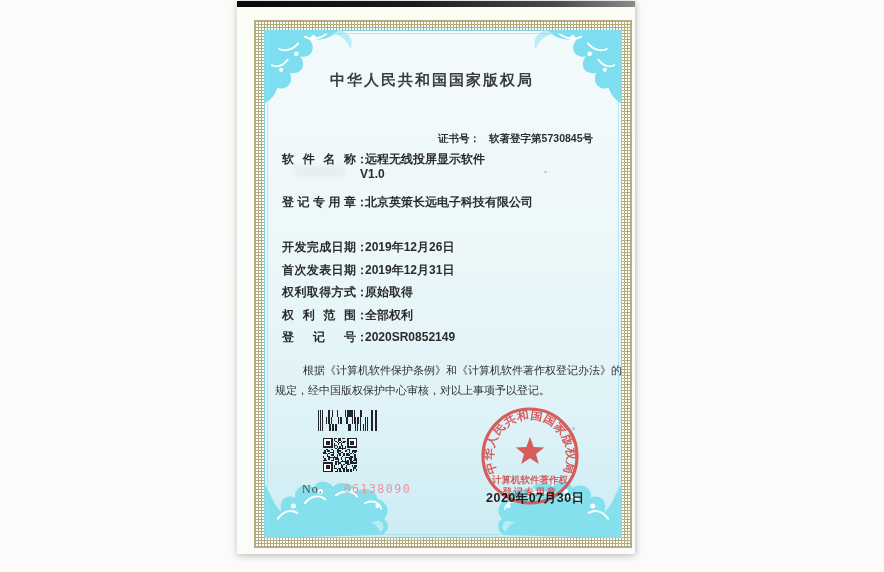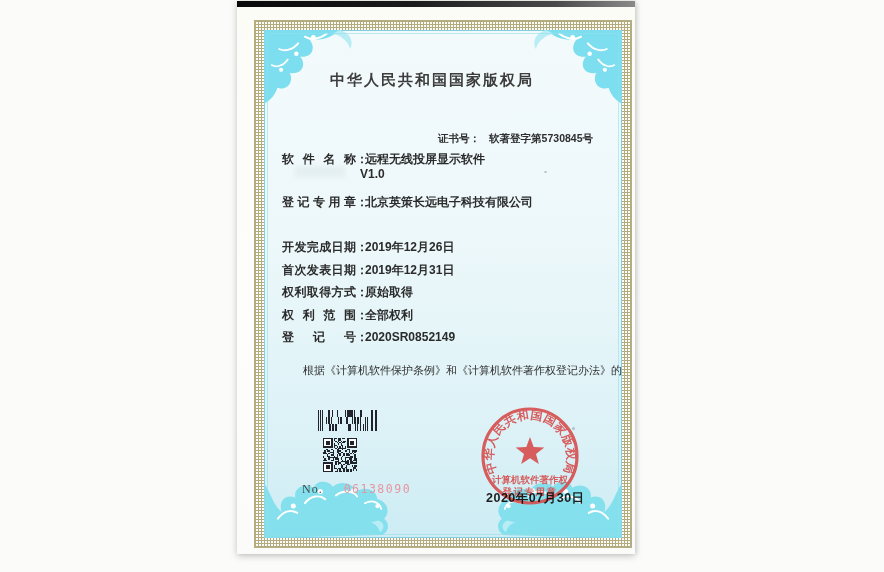--- a/index.html
+++ b/index.html
@@ -197,20 +197,21 @@
         <span class="value">全部权利</span>
       </div>
 
       <div class="row" style="top:329px">
         <span class="label-text">登记号</span><span class="colon">：</span>
         <span class="value">2020SR0852149</span>
       </div>
 
       <div class="statement">
         <span class="l1">根据《计算机软件保护条例》和《计算机软件著作权登记办法》的</span>
+        <span class="l2">规定，经中国版权保护中心审核，对以上事项予以登记。</span>
       </div>
 
       <div class="barcode">
         <svg id="barcode-svg" viewBox="0 0 60 21" shape-rendering="crispEdges">
             <rect x="0" y="0" width="1.8" height="21" fill="#20242a"></rect>
             <rect x="2.6" y="0" width="0.7" height="21" fill="#20242a"></rect>
             <rect x="4.2" y="0" width="1.1" height="21" fill="#20242a"></rect>
             <rect x="6.2" y="0" width="0.5" height="21" fill="#20242a"></rect>
             <rect x="52" y="0" width="0.6" height="21" fill="#20242a"></rect>
             <rect x="53.6" y="0" width="1.6" height="21" fill="#20242a"></rect>

